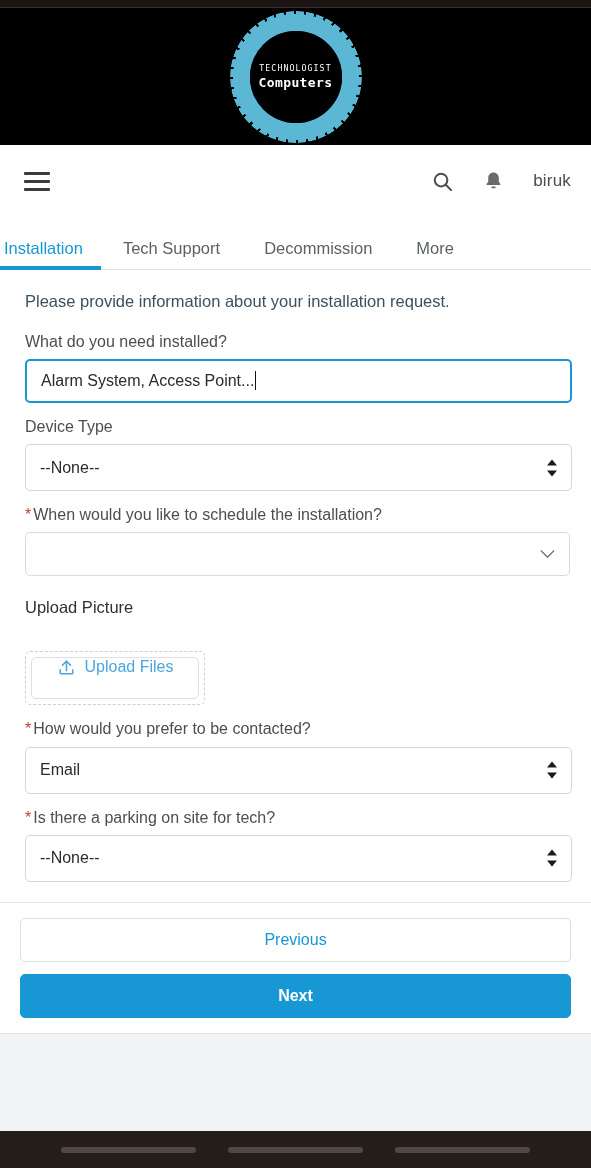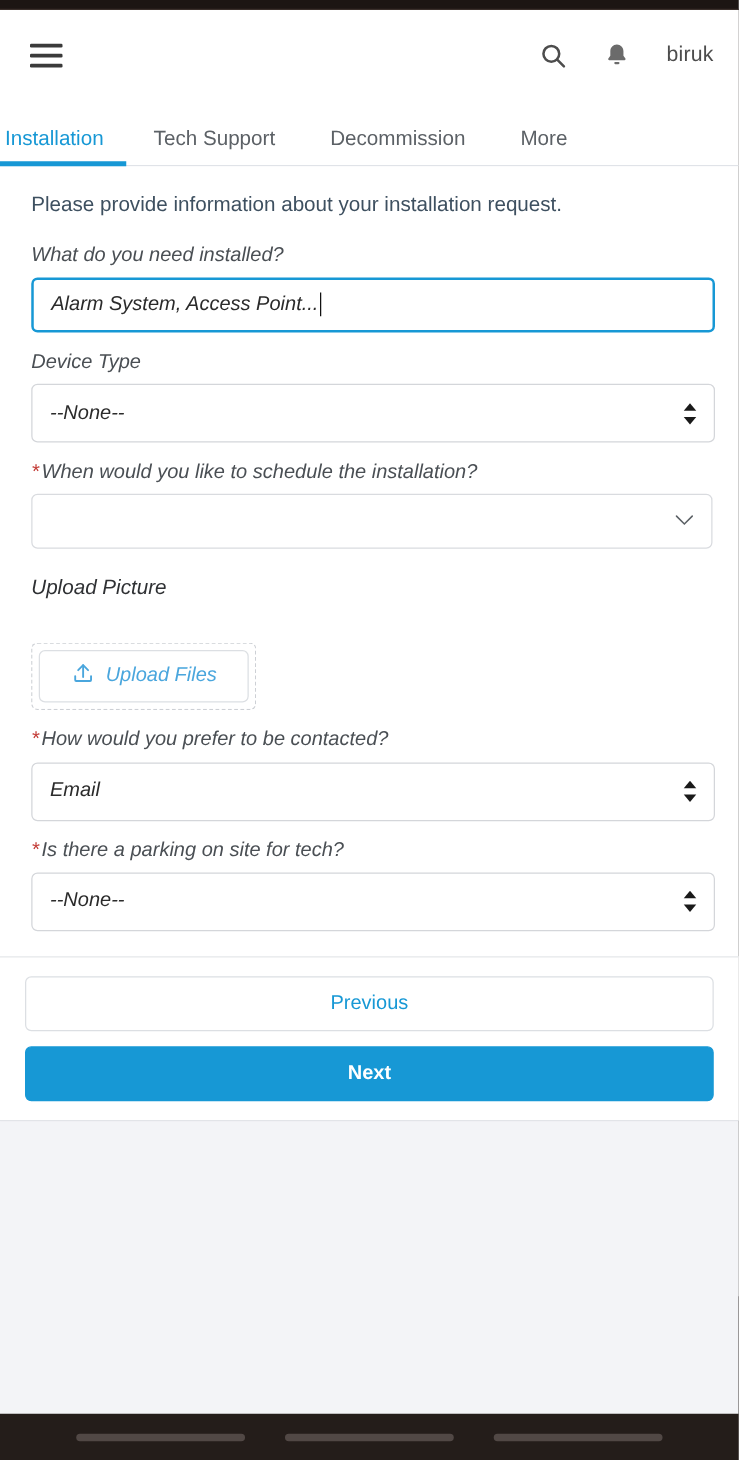--- a/index.html
+++ b/index.html
@@ -138,21 +138,21 @@
     border-bottom: 1px solid #e2e4e8;
     box-shadow: 0 1px 2px rgba(0,0,0,0.10);
     padding: 22px 20px 0 25px;
   }
   .intro {
     font-size: 16.5px;
     color: #3e5060;
     margin-bottom: 20px;
     line-height: 1.2;
   }
-  .field { margin-bottom: 14px; font-style: italic; }
+  .field { margin-bottom: 14px; }
   .field-label {
     font-size: 16px;
     color: #4a4f54;
     margin-bottom: 8px;
     line-height: 1.2;
     display: block;
   }
   .req {
     color: #c23934;
     margin-right: 2px;
@@ -229,21 +229,21 @@
     border-radius: 5px;
     width: 180px;
     padding: 5px;
     margin-bottom: 8px;
   }
   .upload-btn {
     border: 1px solid #dcdfe3;
     border-radius: 5px;
     background: #fff;
     height: 42px;
-    display: flex; align-items: center; justify-content: center;
+    display: flex; align-items: flex-start; justify-content: center;
     gap: 9px;
     color: #4aa6dd;
     font-size: 16px;
     cursor: pointer;
   }
 
   
   .action-bar {
     background: #ffffff;
     border-top: 1px solid #e5e7ea;
@@ -288,20 +288,30 @@
     border-radius: 3px;
   }
 </style>
 </head>
 <body>
 
 <div id="screen">
 
   <div class="status-strip"></div>
 
+  <div class="logo-banner">
+    <div class="logo-wrap">
+      <div class="logo-scallop"></div>
+      <div class="logo-ring"></div>
+      <div class="logo-inner">
+        <div class="logo-top">TECHNOLOGIST</div>
+        <div class="logo-bottom">Computers</div>
+      </div>
+    </div>
+  </div>
 
   <div class="app-header">
     <div class="hamburger">
       <span></span>
         <span></span>
         <span></span>
     </div>
     <div class="header-right">
       <div class="icon-btn">
         <svg width="23" height="23" viewBox="0 0 24 24" fill="none" stroke="#4d4d4d" stroke-width="2.1" stroke-linecap="round">

